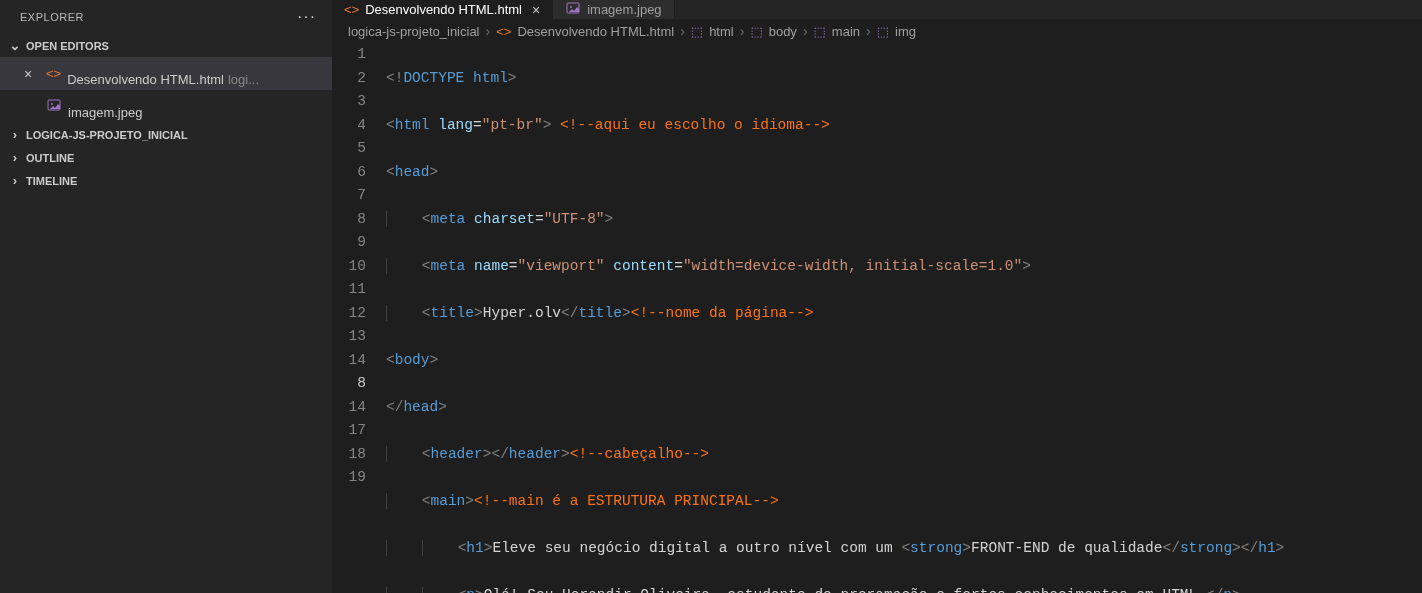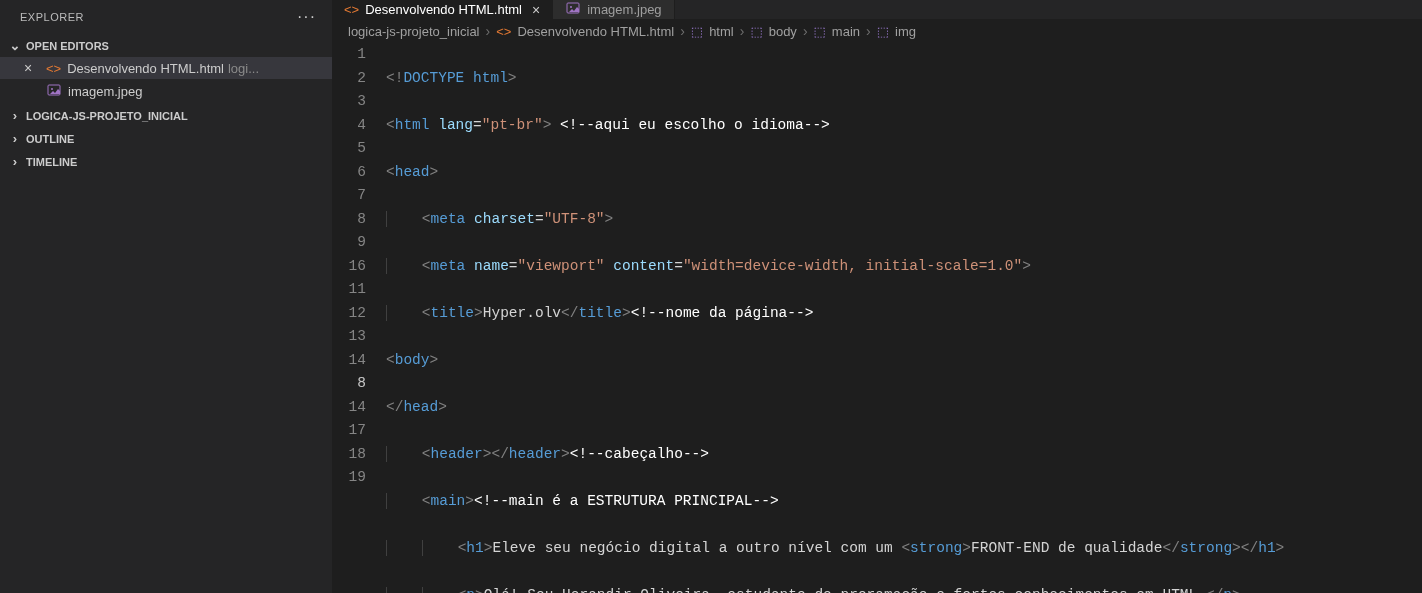--- a/index.html
+++ b/index.html
@@ -47,21 +47,21 @@
   align-items: center;
   padding: 3px 0 3px 24px;
   gap: 6px;
   cursor: pointer;
 }
 .editor-item.active { background: #37373d; }
 .close-btn { width: 16px; font-size: 14px; visibility: hidden; }
 .editor-item.active .close-btn, .editor-item:hover .close-btn { visibility: visible; }
 .file-icon-html { color: #e37933; font-size: 13px; }
 .file-icon-img { color: #a074c4; font-size: 12px; }
-.file-label { color: #cccccc; white-space: nowrap; overflow: hidden; text-overflow: ellipsis; flex: 1; }
+.file-label { color: #cccccc; white-space: nowrap; overflow: hidden; text-overflow: ellipsis; flex: 1; margin-top: 12px; }
 .file-dim { color: #8a8a8a; margin-left: 4px; }
 .main {
   flex: 1;
   display: flex;
   flex-direction: column;
   background: #1e1e1e;
 }
 .tabs {
   display: flex;
   background: #252526;
@@ -112,21 +112,21 @@
   white-space: pre;
   color: #d4d4d4;
 }
 .code .line { position: relative; }
 
 .p-gray { color: #808080; }
 .p-tag { color: #569cd6; }
 .p-attr { color: #9cdcfe; }
 .p-str { color: #ce9178; }
 .p-txt { color: #d4d4d4; }
-.p-cmt { color: #ffffff; }
+.p-cmt { color: #f97316; }
 .guide { border-left: 1px solid #404040; }
 .icon-cube { color: #9d7cd4; }
 .svg-icon { width: 16px; height: 16px; }
 </style>
 </head>
 <body>
 
 <div class="sidebar">
   <div class="sidebar-header">
     <span>EXPLORER</span>
@@ -226,21 +226,21 @@
     <div class="gutter">
       <div class="ln">1</div>
         <div class="ln">2</div>
         <div class="ln">3</div>
         <div class="ln">4</div>
         <div class="ln">5</div>
       <div class="ln">6</div>
         <div class="ln">7</div>
         <div class="ln">8</div>
         <div class="ln">9</div>
-        <div class="ln">16</div>
+        <div class="ln">10</div>
       <div class="ln">11</div>
         <div class="ln">12</div>
         <div class="ln">13</div>
         <div class="ln">14</div>
         <div class="ln active">8</div>
       <div class="ln">14</div>
         <div class="ln">17</div>
         <div class="ln">18</div>
         <div class="ln">19</div>
     </div>

